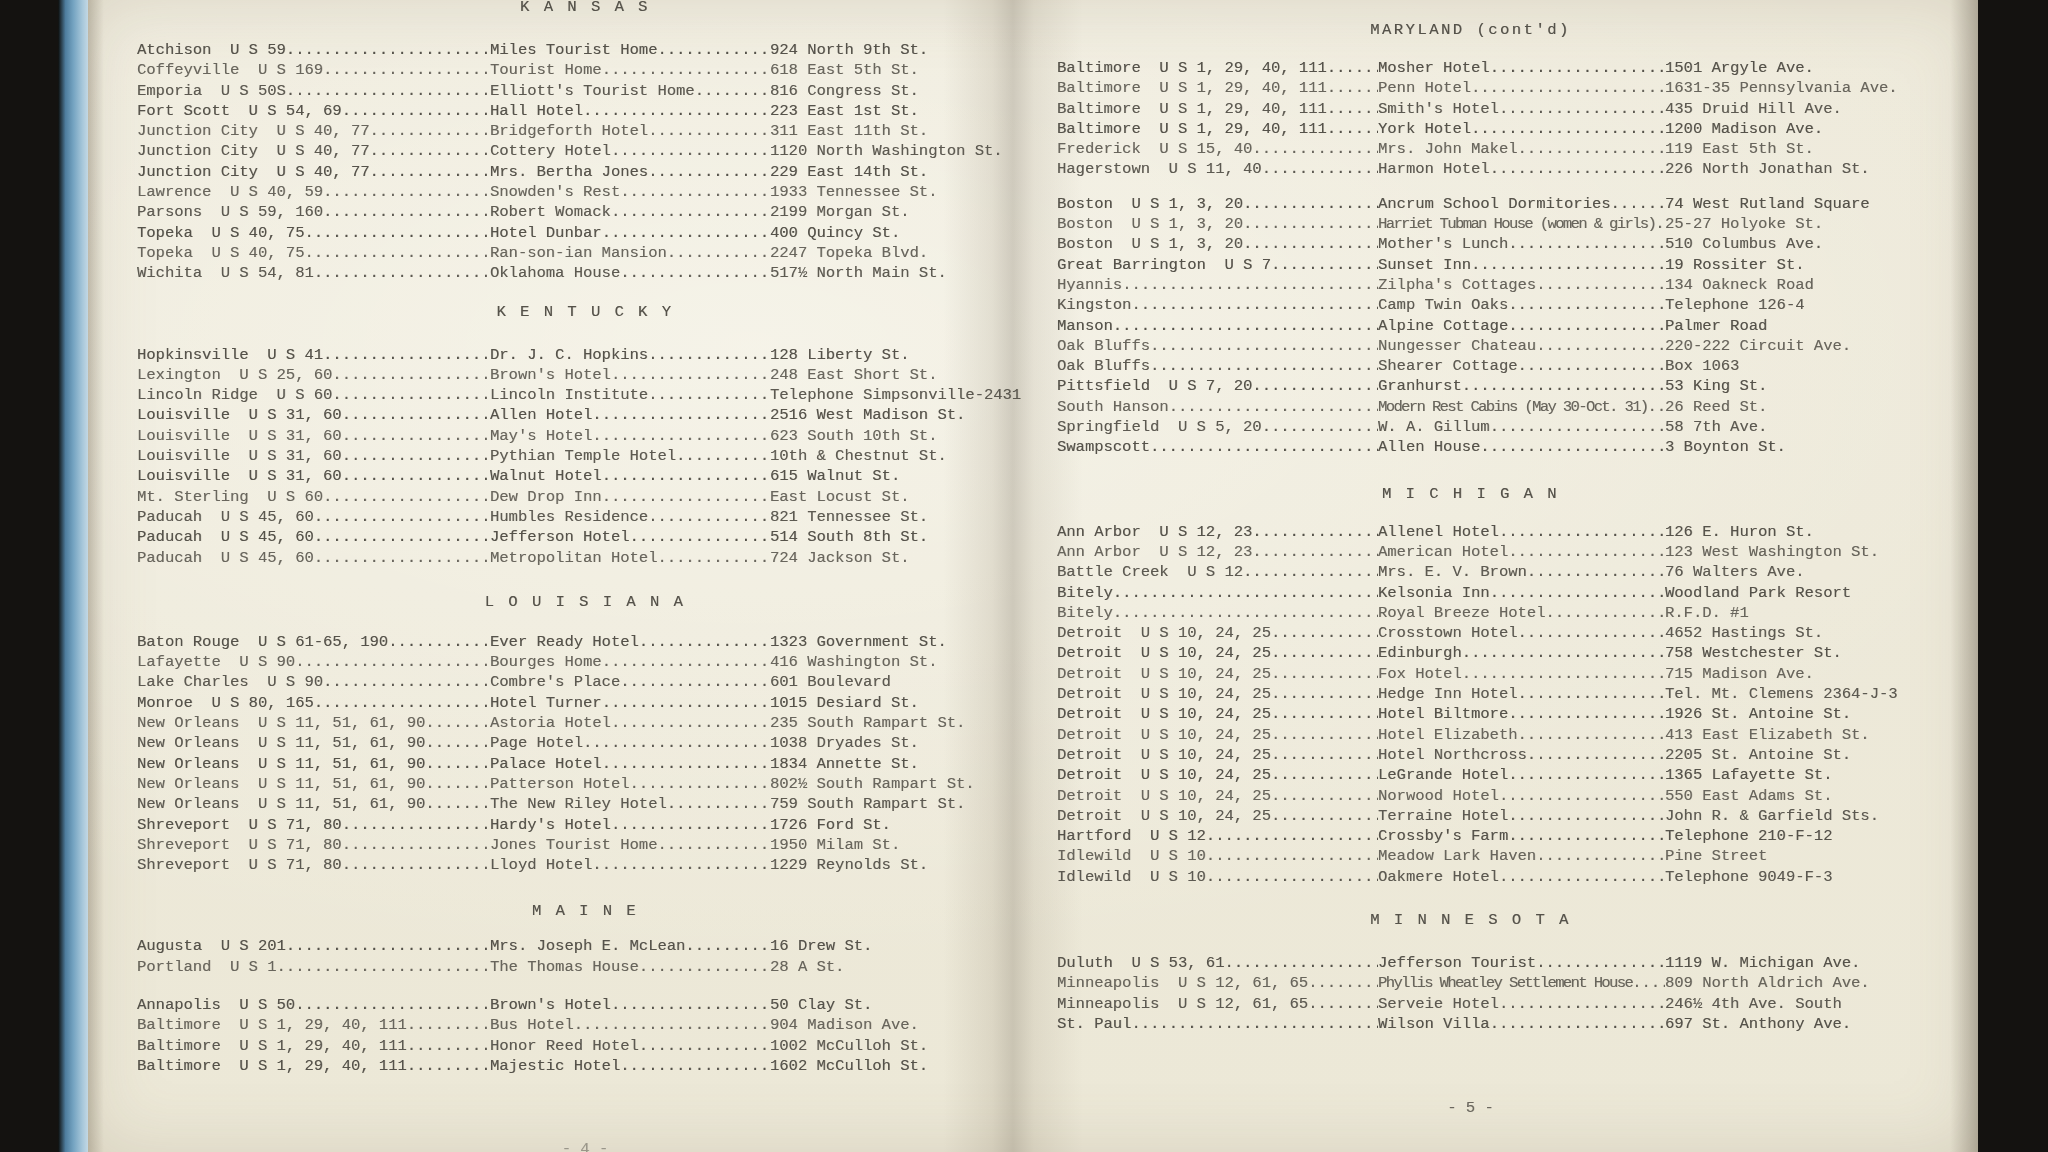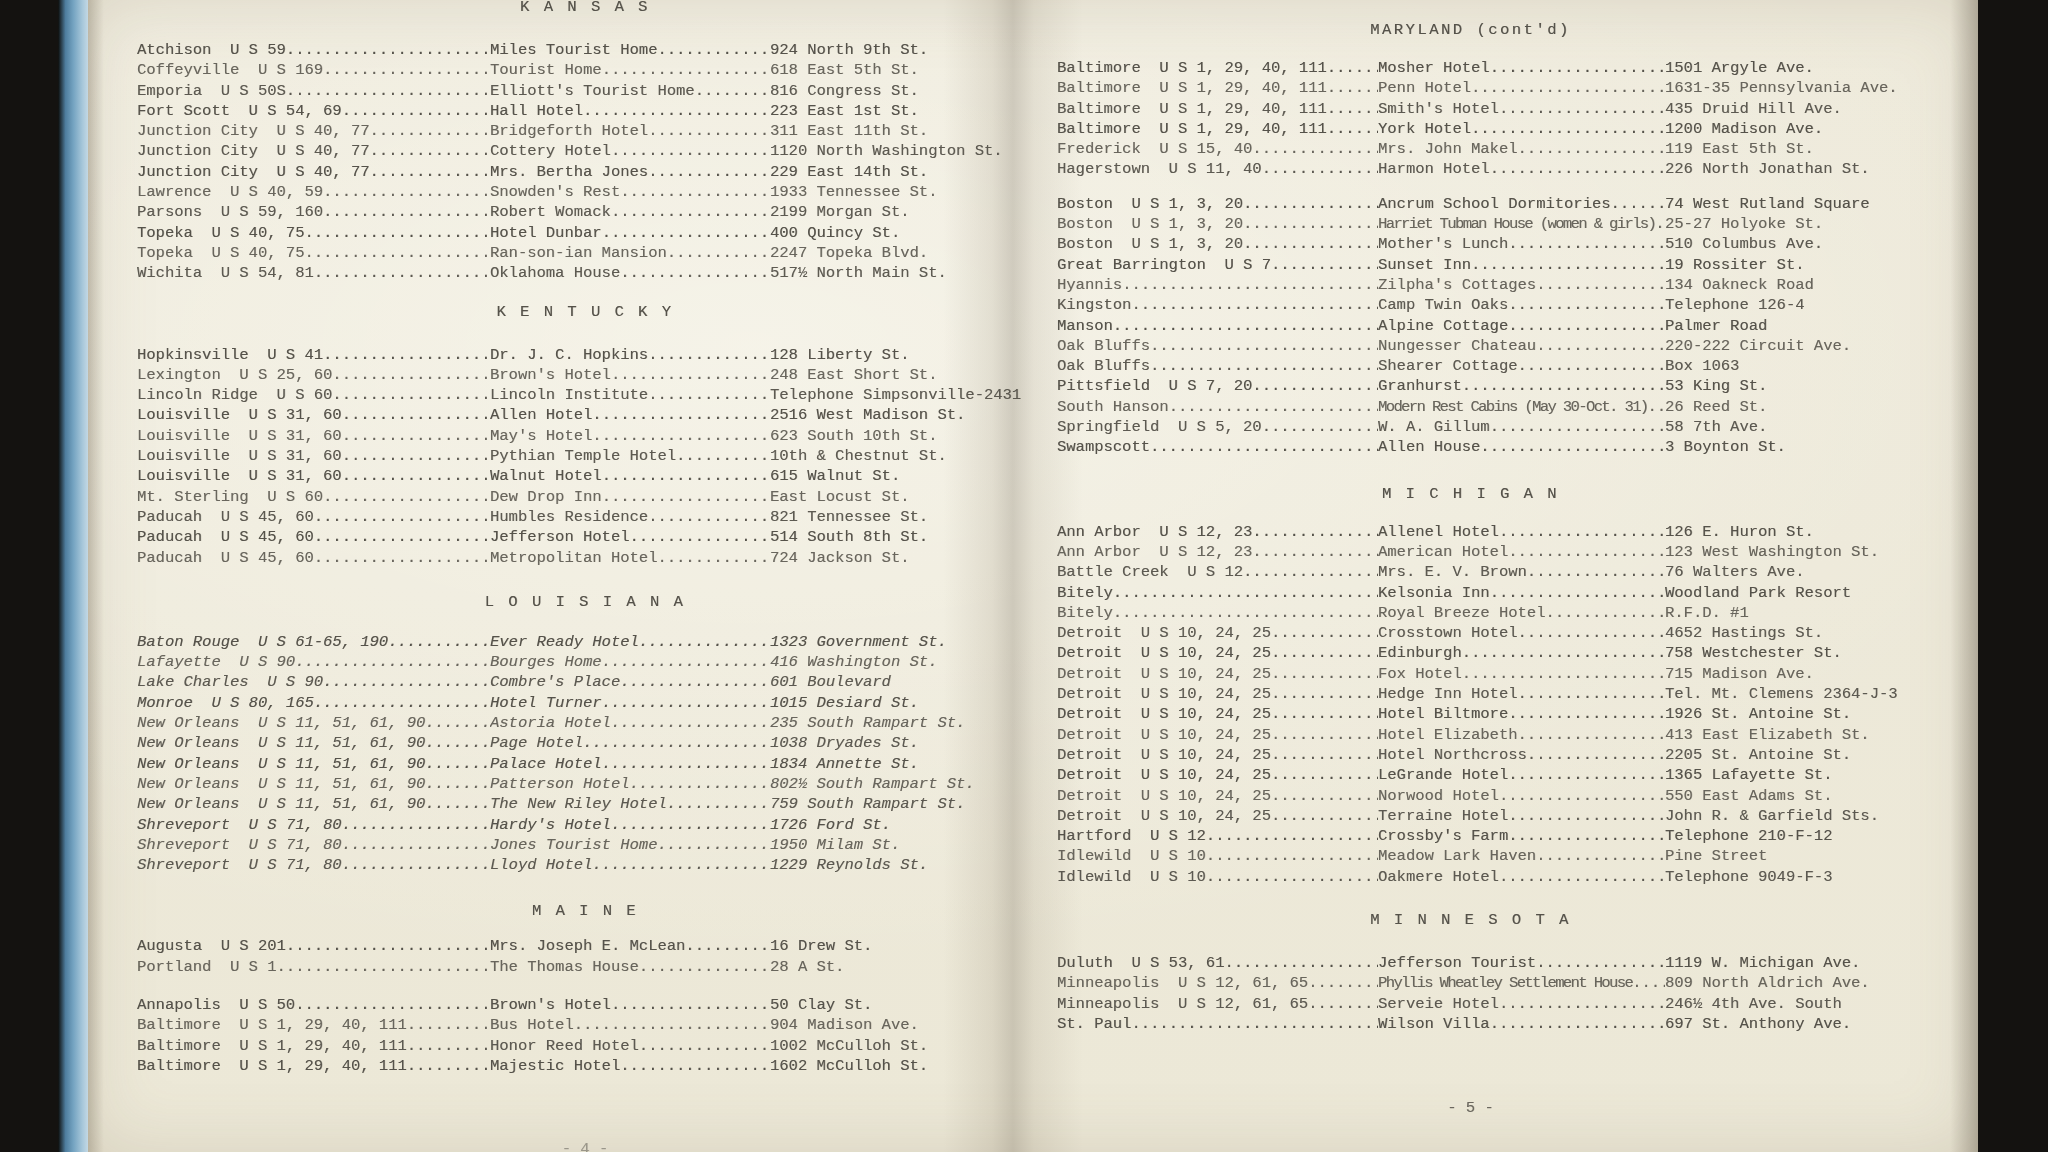--- a/index.html
+++ b/index.html
@@ -96,21 +96,21 @@
             <div class="row f2"><span class="cell c1"><span class="txt">Louisville  U S 31, 60</span><span class="dots">................................................................................................................................................................</span></span><span class="cell c2"><span class="txt">Pythian Temple Hotel</span><span class="dots">................................................................................................................................................................</span></span><span class="c3">10th &amp; Chestnut St.</span></div>
             <div class="row f0"><span class="cell c1"><span class="txt">Louisville  U S 31, 60</span><span class="dots">................................................................................................................................................................</span></span><span class="cell c2"><span class="txt">Walnut Hotel</span><span class="dots">................................................................................................................................................................</span></span><span class="c3">615 Walnut St.</span></div>
             <div class="row f1"><span class="cell c1"><span class="txt">Mt. Sterling  U S 60</span><span class="dots">................................................................................................................................................................</span></span><span class="cell c2"><span class="txt">Dew Drop Inn</span><span class="dots">................................................................................................................................................................</span></span><span class="c3">East Locust St.</span></div>
             <div class="row f2"><span class="cell c1"><span class="txt">Paducah  U S 45, 60</span><span class="dots">................................................................................................................................................................</span></span><span class="cell c2"><span class="txt">Humbles Residence</span><span class="dots">................................................................................................................................................................</span></span><span class="c3">821 Tennessee St.</span></div>
             <div class="row f0"><span class="cell c1"><span class="txt">Paducah  U S 45, 60</span><span class="dots">................................................................................................................................................................</span></span><span class="cell c2"><span class="txt">Jefferson Hotel</span><span class="dots">................................................................................................................................................................</span></span><span class="c3">514 South 8th St.</span></div>
             <div class="row f1"><span class="cell c1"><span class="txt">Paducah  U S 45, 60</span><span class="dots">................................................................................................................................................................</span></span><span class="cell c2"><span class="txt">Metropolitan Hotel</span><span class="dots">................................................................................................................................................................</span></span><span class="c3">724 Jackson St.</span></div>
           </div>
         </div>
         <div class="section">
           <div class="title" style="margin-top: 24px;">L O U I S I A N A</div>
-          <div class="rows" style="margin-top: 20px; font-style: italic;">
+          <div class="rows" style="margin-top: 20px;">
             <div class="row f0"><span class="cell c1"><span class="txt">Baton Rouge  U S 61-65, 190</span><span class="dots">................................................................................................................................................................</span></span><span class="cell c2"><span class="txt">Ever Ready Hotel</span><span class="dots">................................................................................................................................................................</span></span><span class="c3">1323 Government St.</span></div>
             <div class="row f1"><span class="cell c1"><span class="txt">Lafayette  U S 90</span><span class="dots">................................................................................................................................................................</span></span><span class="cell c2"><span class="txt">Bourges Home</span><span class="dots">................................................................................................................................................................</span></span><span class="c3">416 Washington St.</span></div>
             <div class="row f2"><span class="cell c1"><span class="txt">Lake Charles  U S 90</span><span class="dots">................................................................................................................................................................</span></span><span class="cell c2"><span class="txt">Combre's Place</span><span class="dots">................................................................................................................................................................</span></span><span class="c3">601 Boulevard</span></div>
             <div class="row f0"><span class="cell c1"><span class="txt">Monroe  U S 80, 165</span><span class="dots">................................................................................................................................................................</span></span><span class="cell c2"><span class="txt">Hotel Turner</span><span class="dots">................................................................................................................................................................</span></span><span class="c3">1015 Desiard St.</span></div>
             <div class="row f1"><span class="cell c1"><span class="txt">New Orleans  U S 11, 51, 61, 90</span><span class="dots">................................................................................................................................................................</span></span><span class="cell c2"><span class="txt">Astoria Hotel</span><span class="dots">................................................................................................................................................................</span></span><span class="c3">235 South Rampart St.</span></div>
             <div class="row f2"><span class="cell c1"><span class="txt">New Orleans  U S 11, 51, 61, 90</span><span class="dots">................................................................................................................................................................</span></span><span class="cell c2"><span class="txt">Page Hotel</span><span class="dots">................................................................................................................................................................</span></span><span class="c3">1038 Dryades St.</span></div>
             <div class="row f0"><span class="cell c1"><span class="txt">New Orleans  U S 11, 51, 61, 90</span><span class="dots">................................................................................................................................................................</span></span><span class="cell c2"><span class="txt">Palace Hotel</span><span class="dots">................................................................................................................................................................</span></span><span class="c3">1834 Annette St.</span></div>
             <div class="row f1"><span class="cell c1"><span class="txt">New Orleans  U S 11, 51, 61, 90</span><span class="dots">................................................................................................................................................................</span></span><span class="cell c2"><span class="txt">Patterson Hotel</span><span class="dots">................................................................................................................................................................</span></span><span class="c3">802½ South Rampart St.</span></div>
             <div class="row f2"><span class="cell c1"><span class="txt">New Orleans  U S 11, 51, 61, 90</span><span class="dots">................................................................................................................................................................</span></span><span class="cell c2"><span class="txt">The New Riley Hotel</span><span class="dots">................................................................................................................................................................</span></span><span class="c3">759 South Rampart St.</span></div>
             <div class="row f0"><span class="cell c1"><span class="txt">Shreveport  U S 71, 80</span><span class="dots">................................................................................................................................................................</span></span><span class="cell c2"><span class="txt">Hardy's Hotel</span><span class="dots">................................................................................................................................................................</span></span><span class="c3">1726 Ford St.</span></div>

